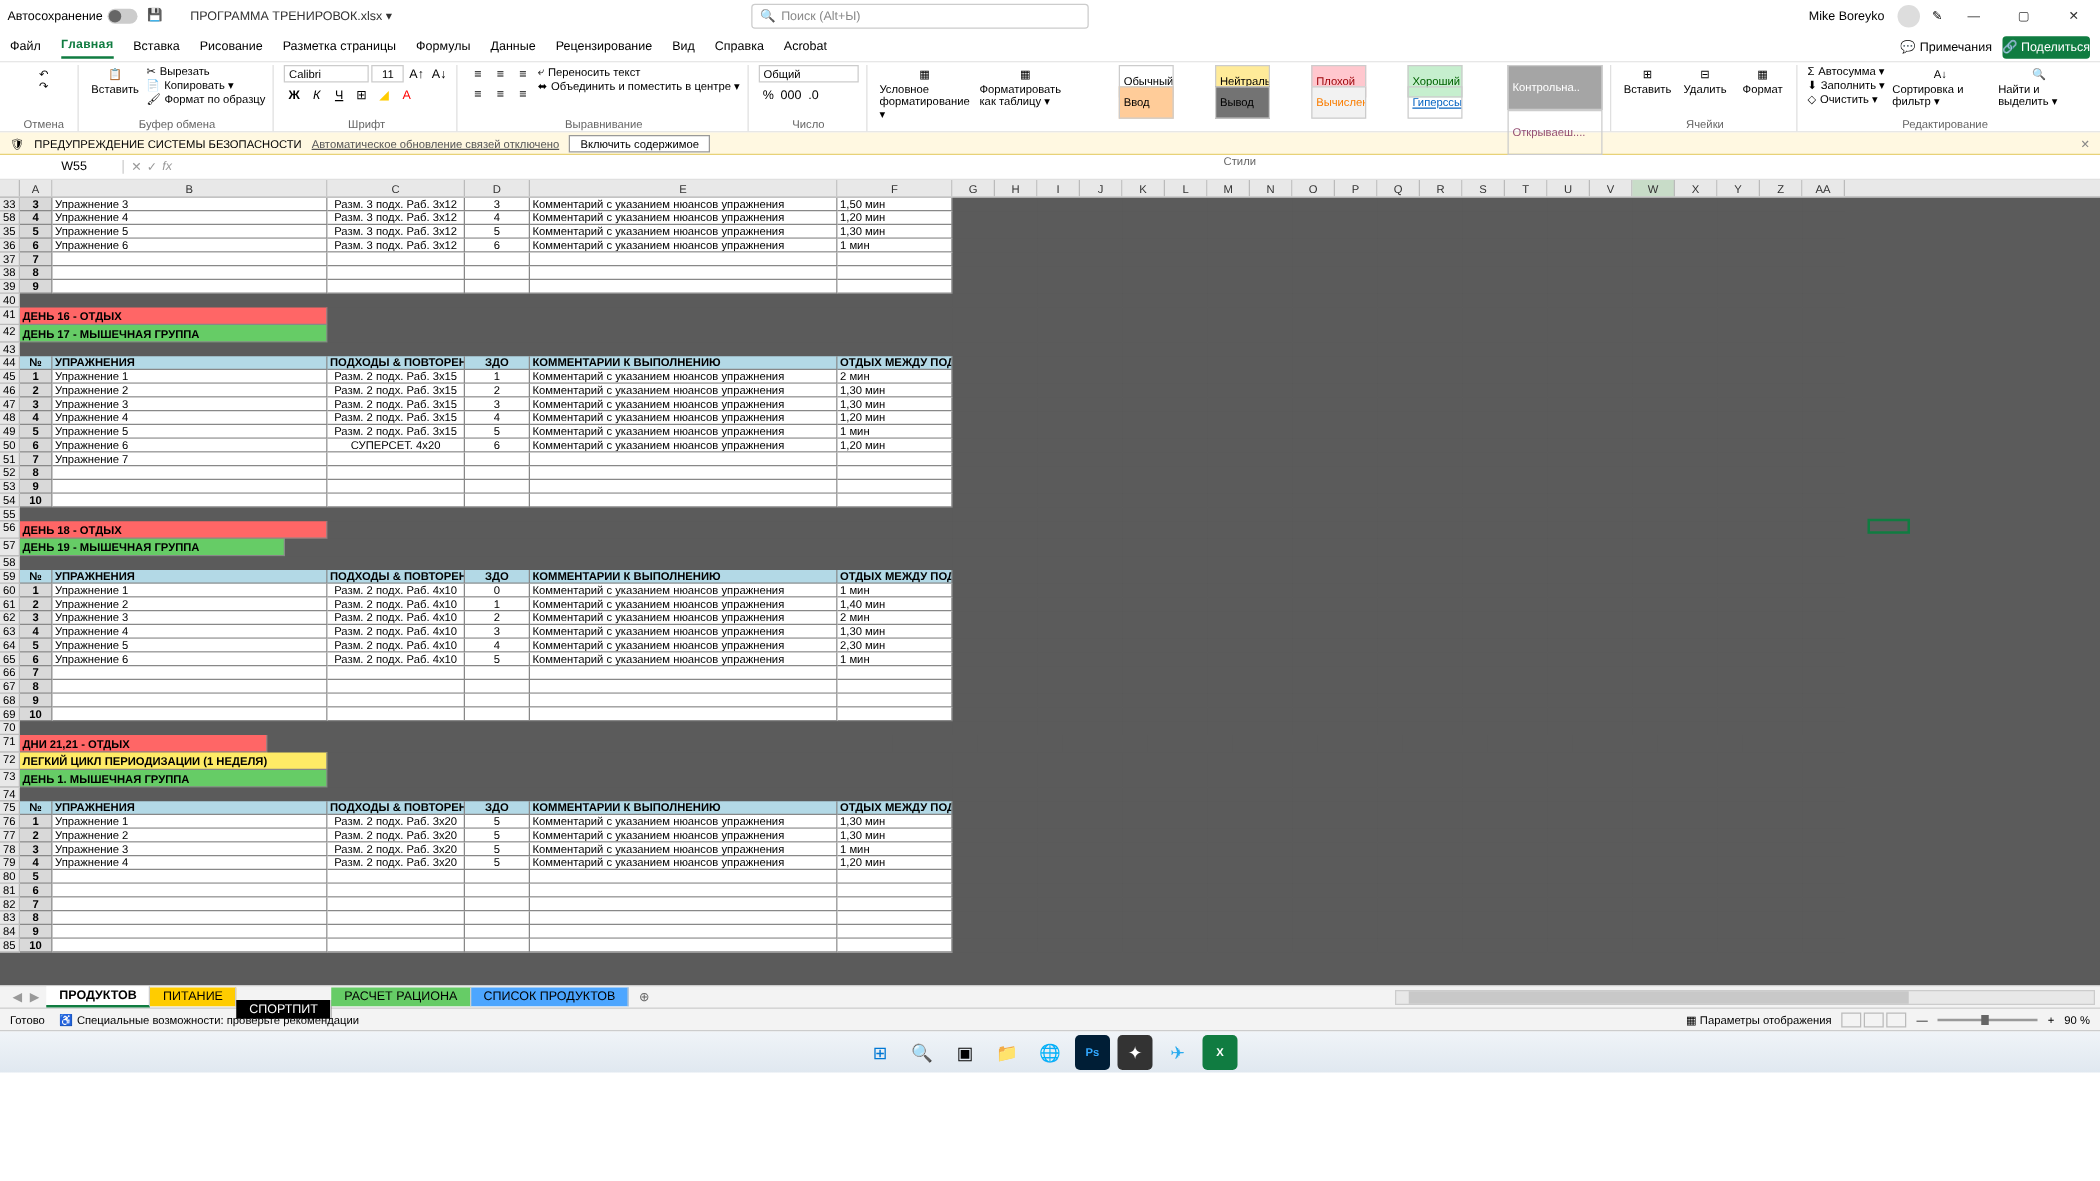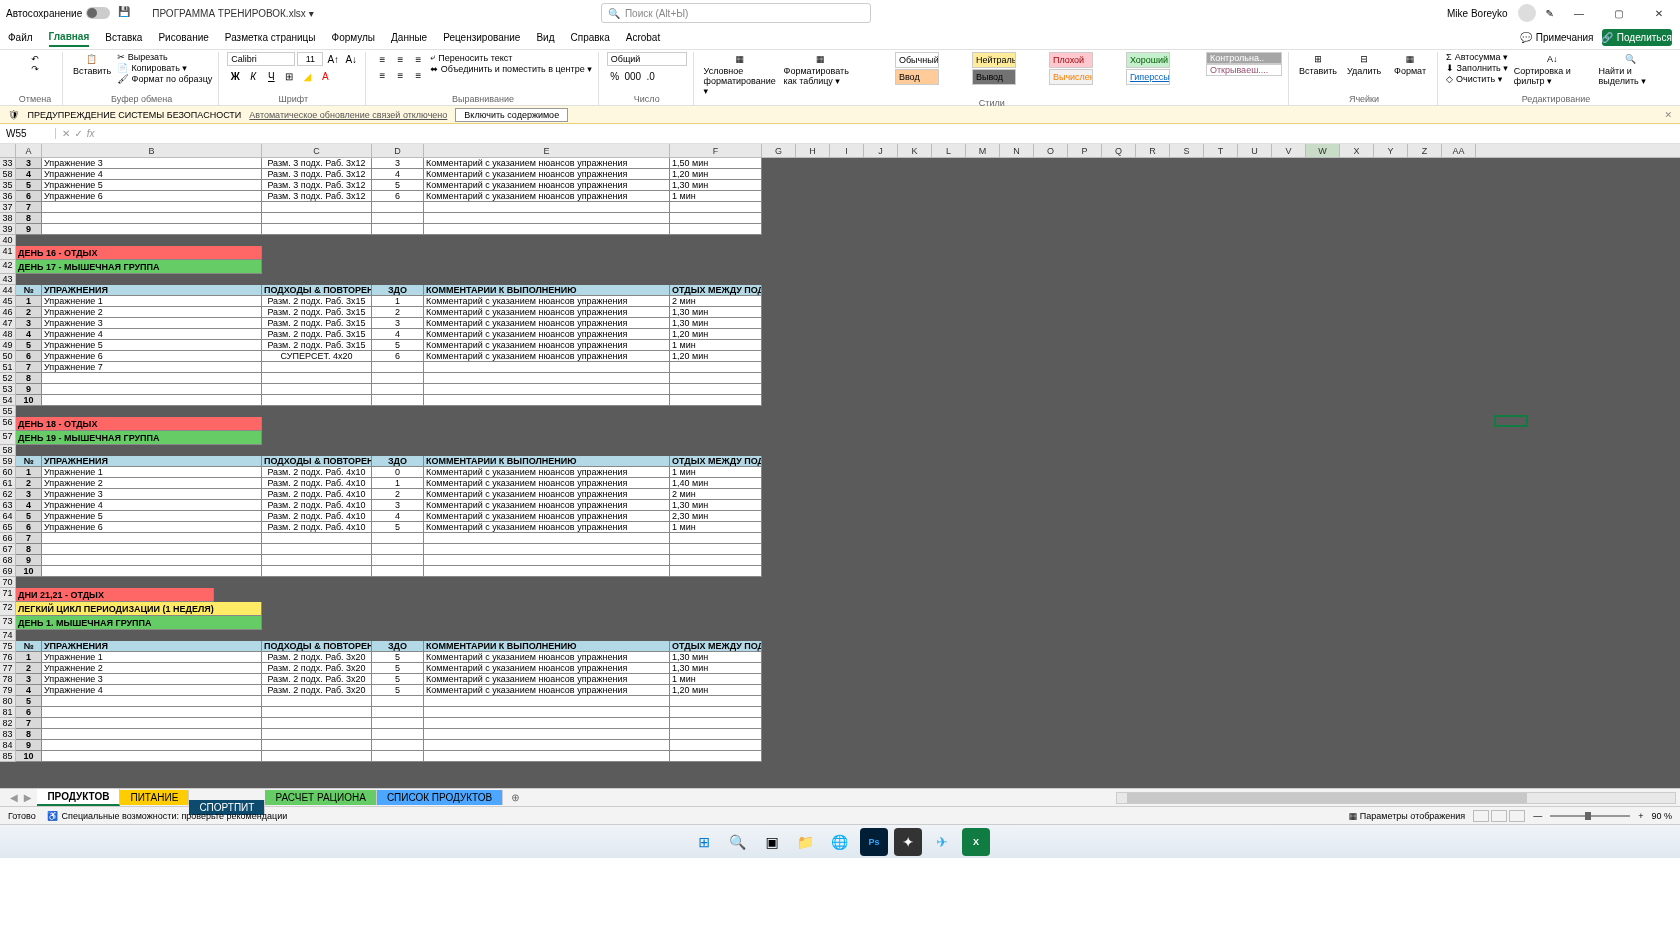--- a/index.html
+++ b/index.html
@@ -11,44 +11,44 @@
 .toggle::after { content: ''; width: 10px; height: 10px; border-radius: 50%; background: #666; position: absolute; left: 1px; top: 1px; }
 .save-icon { width: 14px; height: 14px; color: #7719aa; }
 .doc-title { font-size: 10px; color: #333; margin-left: 12px; }
 .search-box { margin-left: auto; margin-right: auto; width: 270px; height: 20px; border: 1px solid #ccc; border-radius: 3px; display: flex; align-items: center; padding: 0 6px; color: #888; font-size: 10px; gap: 4px; }
 .title-right { display: flex; align-items: center; gap: 10px; margin-left: auto; }
 .user-name { font-size: 10px; }
 .avatar { width: 18px; height: 18px; border-radius: 50%; background: #ddd; }
 .win-btn { width: 30px; height: 20px; display: flex; align-items: center; justify-content: center; color: #333; }
 .tabs { height: 24px; display: flex; align-items: center; padding: 0 8px; gap: 16px; background: #fff; border-bottom: 1px solid #e0e0e0; font-size: 10px; }
 .tabs span { padding: 3px 0; cursor: pointer; }
-.tabs .active { color: #107c41; border-bottom: 2px solid #107c41; font-weight: 600; }
+.tabs .active { color: #107c41; border-bottom: 2px solid #107c41; font-weight: 600; font-family: Liberation Mono, monospace; }
 .tabs-right { margin-left: auto; display: flex; gap: 8px; align-items: center; }
 .comments-btn { font-size: 10px; padding: 2px 6px; }
 .share-btn { background: #107c41; color: #fff; padding: 3px 10px; border-radius: 3px; font-size: 10px; }
 .ribbon { height: 56px; background: #fff; display: flex; padding: 2px 8px 0; gap: 2px; border-bottom: 1px solid #e0e0e0; }
 .ribbon-group { display: flex; flex-direction: column; justify-content: space-between; border-right: 1px solid #e0e0e0; padding: 0 6px 0; }
 .ribbon-group:last-child { border-right: none; }
 .ribbon-body { display: flex; align-items: flex-start; gap: 4px; font-size: 9px; }
 .ribbon-label { font-size: 9px; color: #666; text-align: center; padding-bottom: 1px; }
 .big-btn { display: flex; flex-direction: column; align-items: center; gap: 2px; font-size: 9px; padding: 2px; min-width: 42px; }
 .small-stack { display: flex; flex-direction: column; gap: 1px; font-size: 9px; }
 .small-stack > div { display: flex; align-items: center; gap: 3px; white-space: nowrap; }
 .font-row { display: flex; gap: 2px; align-items: center; }
 .font-sel { border: 1px solid #ccc; padding: 1px 3px; font-size: 9px; width: 68px; }
 .size-sel { border: 1px solid #ccc; padding: 1px 3px; font-size: 9px; width: 26px; text-align: center; }
 .icon-btn { width: 16px; height: 14px; display: inline-flex; align-items: center; justify-content: center; font-size: 10px; }
 .align-grid { display: grid; grid-template-columns: repeat(3, 16px); gap: 2px; }
 .style-gallery { display: grid; grid-template-columns: repeat(4, 76px); grid-template-rows: repeat(2, 16px); gap: 1px; }
-.style-cell { border: 1px solid #ccc; font-size: 9px; padding: 0 3px; display: flex; align-items: center; overflow: hidden; margin-left: 32px; }
+.style-cell { border: 1px solid #ccc; font-size: 9px; padding: 12px 3px; display: flex; align-items: center; overflow: hidden; margin-left: 32px; }
 .warning-bar { height: 18px; background: #fff8e1; display: flex; align-items: center; padding: 0 8px; font-size: 9px; gap: 8px; border-bottom: 1px solid #e8d278; }
 .warning-bar .link { text-decoration: underline; color: #555; }
 .warning-bar button { border: 1px solid #999; background: #fff; font-size: 9px; padding: 1px 8px; }
 .warning-close { margin-left: auto; color: #888; }
-.name-fx { height: 20px; display: flex; align-items: center; border-bottom: 1px solid #e0e0e0; font-size: 10px; }
+.name-fx { height: 20px; display: flex; align-items: center; border-bottom: 1px solid #e0e0e0; font-size: 10px; padding-left: 43px; }
 .name-box { width: 56px; border-right: 1px solid #ccc; padding: 0 6px; }
 .fx-icons { display: flex; gap: 4px; padding: 0 6px; color: #999; }
 .fx-bar { flex: 1; padding: 0 6px; border-left: 1px solid #ccc; }
 .sheet-area { position: relative; height: 644px; background: #5b5b5b; overflow: hidden; }
 .col-headers { display: flex; height: 14px; background: #e8e8e8; border-bottom: 1px solid #bbb; position: sticky; top: 0; }
 .ch { border-right: 1px solid #bbb; text-align: center; font-size: 9px; line-height: 14px; color: #333; background: #e8e8e8; }
 .ch.sel { background: #c8dcc8; }
 .rh { width: 16px; text-align: center; font-size: 9px; line-height: 11px; background: #e8e8e8; border-right: 1px solid #bbb; border-bottom: 1px solid #bbb; }
 .row { display: flex; height: 11px; }
 .cell { border-right: 1px solid #888; border-bottom: 1px solid #888; font-size: 9px; padding: 0 2px; background: #fff; display: flex; align-items: center; overflow: hidden; white-space: nowrap; }
@@ -59,21 +59,21 @@
 .cell.green-hdr { background: #66cc66; font-weight: bold; }
 .cell.yellow-hdr { background: #ffeb66; font-weight: bold; }
 .cell.blue-hdr { background: #b3d9e6; font-weight: bold; }
 .row.tall { height: 14px; }
 .selected-cell { position: absolute; border: 2px solid #107c41; width: 34px; height: 12px; pointer-events: none; }
 .sheet-tabs { height: 18px; background: #f3f3f3; display: flex; align-items: center; padding: 0 4px; border-top: 1px solid #ccc; font-size: 10px; }
 .nav-arrows { display: flex; gap: 6px; padding: 0 6px; color: #999; }
 .tab { padding: 2px 10px; border-right: 1px solid #ccc; cursor: pointer; }
 .tab.active { background: #fff; font-weight: 600; border-bottom: 2px solid #107c41; }
 .tab.c-yellow { background: #ffcc00; }
-.tab.c-purple { background: #0c4a6e; color: #fff; margin-top: 20px; }
+.tab.c-purple { background: #000000; color: #fff; margin-top: 20px; }
 .tab.c-green { background: #66cc66; }
 .tab.c-blue { background: #4da6ff; }
 .add-tab { padding: 0 8px; color: #666; }
 .hscroll { margin-left: auto; width: 560px; height: 12px; background: #e8e8e8; position: relative; border: 1px solid #ccc; }
 .hscroll-thumb { position: absolute; left: 10px; width: 400px; height: 100%; background: #c8c8c8; }
 .status-bar { height: 18px; background: #f3f3f3; display: flex; align-items: center; padding: 0 8px; font-size: 9px; gap: 12px; border-top: 1px solid #ccc; }
 .status-right { margin-left: auto; display: flex; align-items: center; gap: 8px; }
 .view-btns { display: flex; gap: 2px; }
 .view-btns span { width: 16px; height: 12px; border: 1px solid #bbb; }
 .zoom-slider { width: 80px; height: 2px; background: #999; position: relative; }
@@ -978,21 +978,21 @@
         <div class="cell dark w-col"></div>
         <div class="cell dark w-col"></div>
         <div class="cell dark w-col"></div>
         <div class="cell dark w-col"></div>
         <div class="cell dark w-col"></div>
         <div class="cell dark w-col"></div>
         <div class="cell dark w-col"></div>
       </div>
       <div class="row tall">
         <div class="rh">57</div>
-        <div class="cell green-hdr" style="width:246px">ДЕНЬ 19 - МЫШЕЧНАЯ ГРУППА</div>
+        <div class="cell green-hdr" style="width:212px">ДЕНЬ 19 - МЫШЕЧНАЯ ГРУППА</div>
         <div class="cell dark" style="width:500px"></div>
         <div class="cell dark w-col"></div>
         <div class="cell dark w-col"></div>
         <div class="cell dark w-col"></div>
         <div class="cell dark w-col"></div>
         <div class="cell dark w-col"></div>
         <div class="cell dark w-col"></div>
         <div class="cell dark w-col"></div>
         <div class="cell dark w-col"></div>
         <div class="cell dark w-col"></div>

